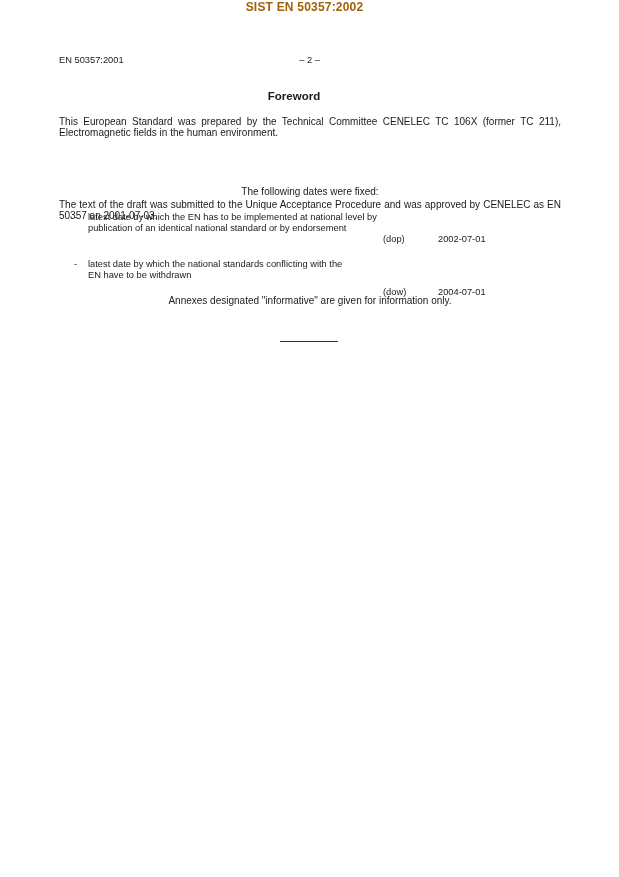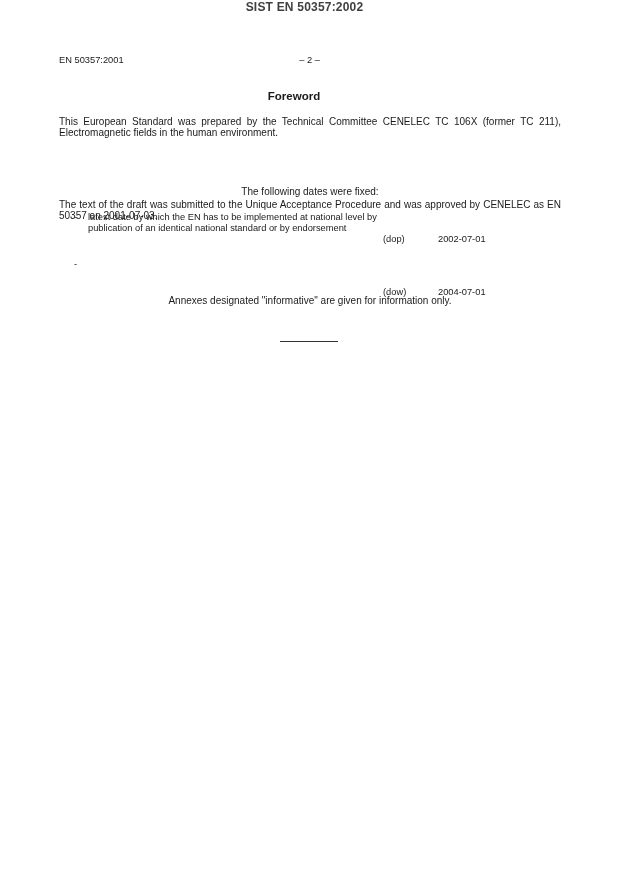--- a/index.html
+++ b/index.html
@@ -2,21 +2,21 @@
 <html><head>
 <meta charset="utf-8">
 <style>
   html, body { margin: 0; padding: 0; }
   body {
     width: 619px; height: 877px; background: #ffffff; position: relative;
     font-family: "Liberation Sans", sans-serif; color: #1a1a1a; overflow: hidden;
   }
   .watermark {
     position: absolute; top: 0; left: 0; width: 609px; text-align: center;
-    font-size: 12px; font-weight: bold; color: #404040; letter-spacing: 0.2px;
+    font-size: 12px; font-weight: bold; color: #a16207; letter-spacing: 0.2px;
     line-height: 14px;
   }
   .hdr-left { position: absolute; left: 59px; top: 54px; font-size: 9.3px; line-height: 12px; }
   .hdr-center { position: absolute; left: 0; width: 619px; top: 54px; text-align: center; font-size: 9.3px; line-height: 12px; }
   .title { position: absolute; left: 0; width: 588px; top: 89px; text-align: center; font-size: 11.5px; font-weight: bold; line-height: 14px; }
   .para { position: absolute; left: 59px; width: 502px; font-size: 10px; line-height: 11px; text-align: justify; }
   .para.nojust { text-align: center; }
   .p1 { top: 116px; text-align-last: left; }
   .p2 { top: 151px; margin-top: 48px; }
   .p3 { top: 186px; }
@@ -48,20 +48,21 @@
 
 <div class="li li1">
   <span class="dash">-</span>
   <span class="text">latest date by which the EN has to be implemented at national level by publication of an identical national standard or by endorsement</span>
   <span class="abbr">(dop)</span>
   <span class="date">2002-07-01</span>
 </div>
 
 <div class="li li2">
   <span class="dash">-</span>
+  <span class="text" style="width:260px">latest date by which the national standards conflicting with the EN have to be withdrawn</span>
   <span class="abbr">(dow)</span>
   <span class="date">2004-07-01</span>
 </div>
 
 <div class="para p4 nojust">
   <div>Annexes designated "informative" are given for information only.</div>
 </div>
 
 <div class="rule"></div>
 

